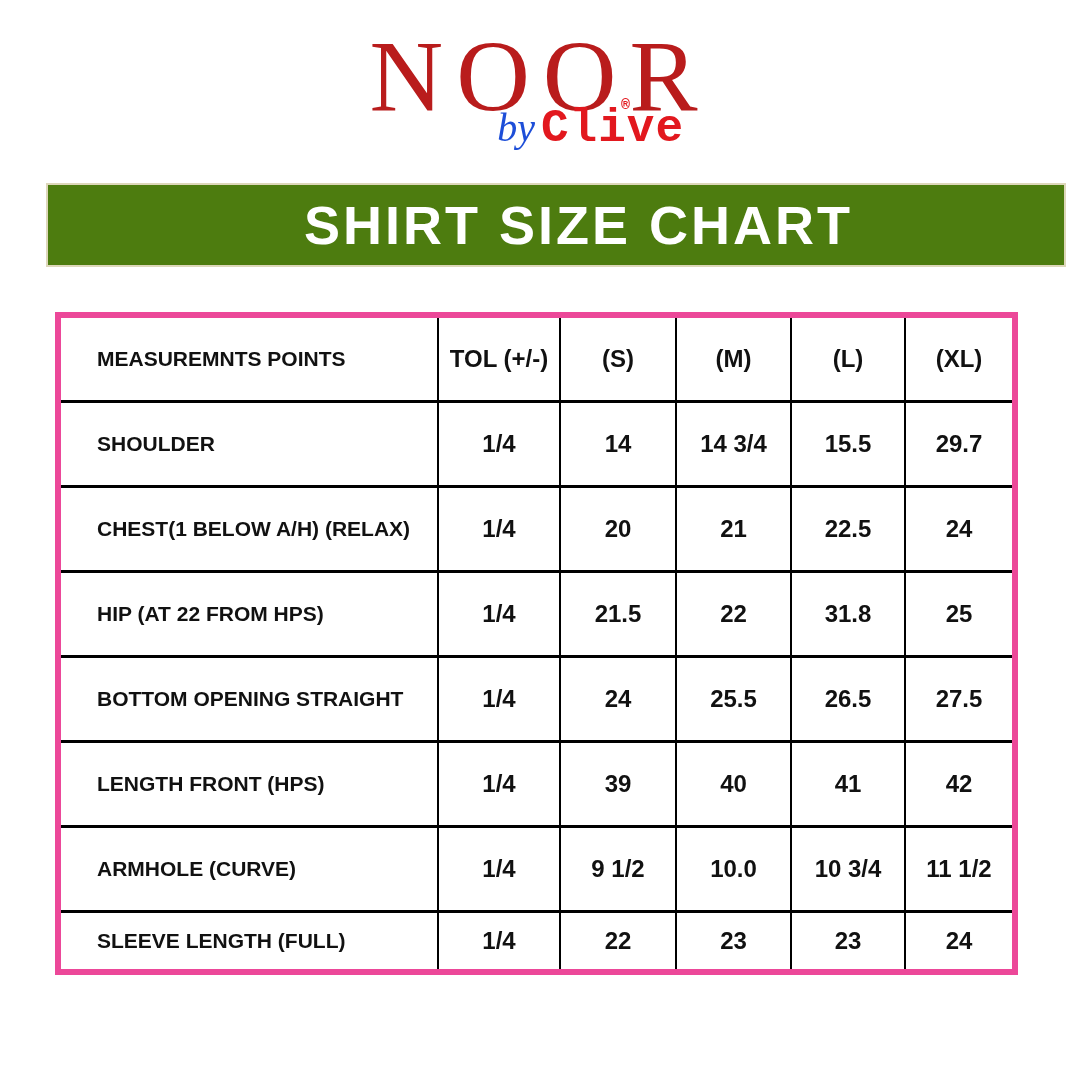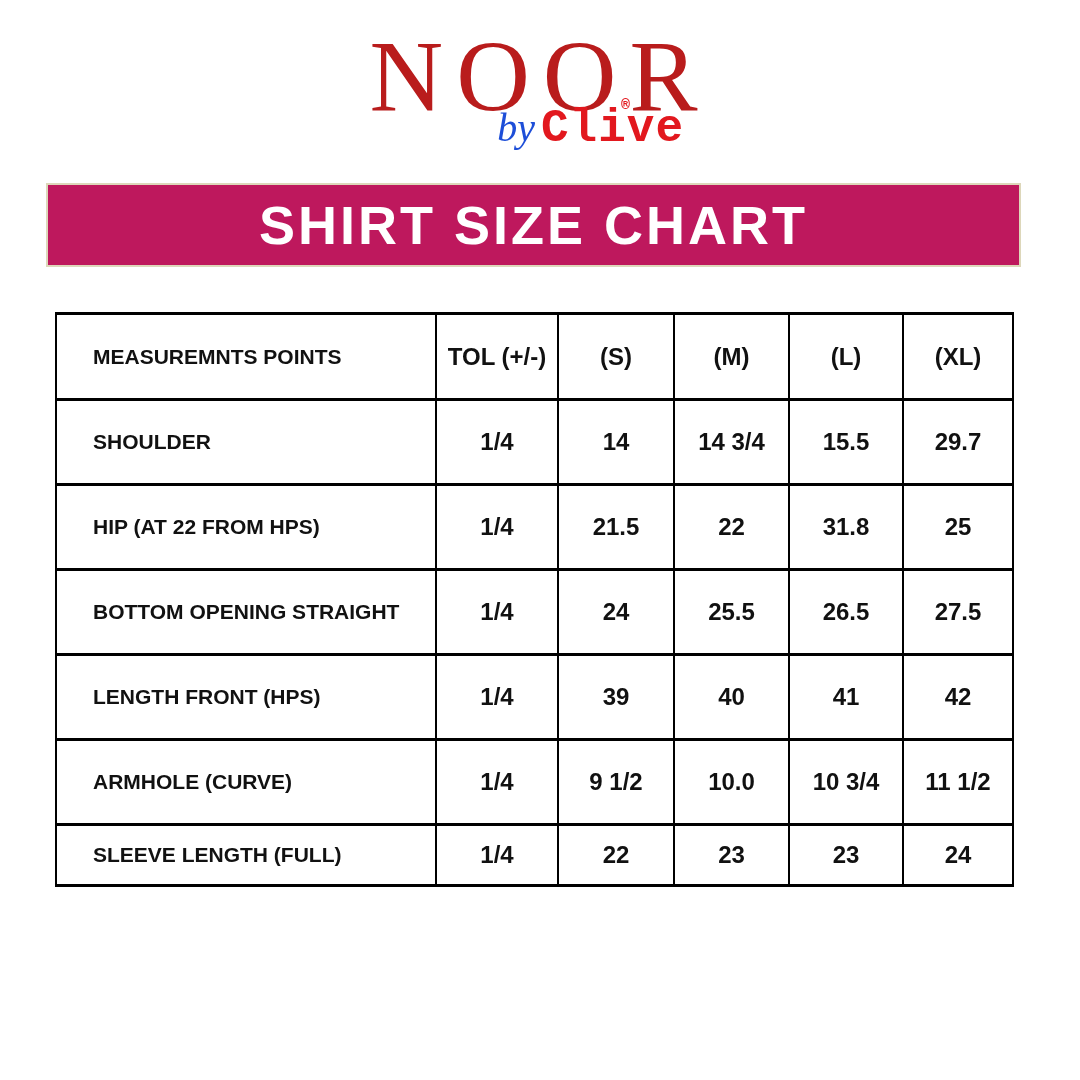--- a/index.html
+++ b/index.html
@@ -59,42 +59,43 @@
     color: #e2181e;
   }
 
   
   .banner {
     position: absolute;
     left: 46px;
     top: 183px;
     width: 971px;
     height: 80px;
-    background: #be185d;
+    background: #4d7c0f;
     border: 2px solid #ddd7ba;
     display: flex;
     align-items: center;
     justify-content: center;
+    padding-left: 45px;
   }
   .banner-title {
     color: #ffffff;
     font-weight: bold;
     font-size: 54px;
     letter-spacing: 3px;
   }
 
   
   .chart-table {
     position: absolute;
     left: 55px;
     top: 312px;
     width: 957px;
     border-collapse: collapse;
     table-layout: fixed;
-    border: 2px solid #ec4899;
+    border: 6px solid #ec4899;
   }
   .chart-table th,
   .chart-table td {
     border-left: 2px solid #000;
     border-right: 2px solid #000;
     border-top: 3px solid #000;
     border-bottom: 3px solid #000;
     background: #ffffff;
     font-weight: bold;
     vertical-align: middle;
@@ -155,20 +156,28 @@
     <tbody>
         <tr>
           <td>SHOULDER</td>
           <td>1/4</td>
           <td>14</td>
           <td>14 3/4</td>
           <td>15.5</td>
           <td>29.7</td>
         </tr>
         <tr>
+          <td>CHEST(1 BELOW A/H) (RELAX)</td>
+          <td>1/4</td>
+          <td>20</td>
+          <td>21</td>
+          <td>22.5</td>
+          <td>24</td>
+        </tr>
+        <tr>
           <td>HIP (AT 22 FROM HPS)</td>
           <td>1/4</td>
           <td>21.5</td>
           <td>22</td>
           <td>31.8</td>
           <td>25</td>
         </tr>
         <tr>
           <td>BOTTOM OPENING STRAIGHT</td>
           <td>1/4</td>

